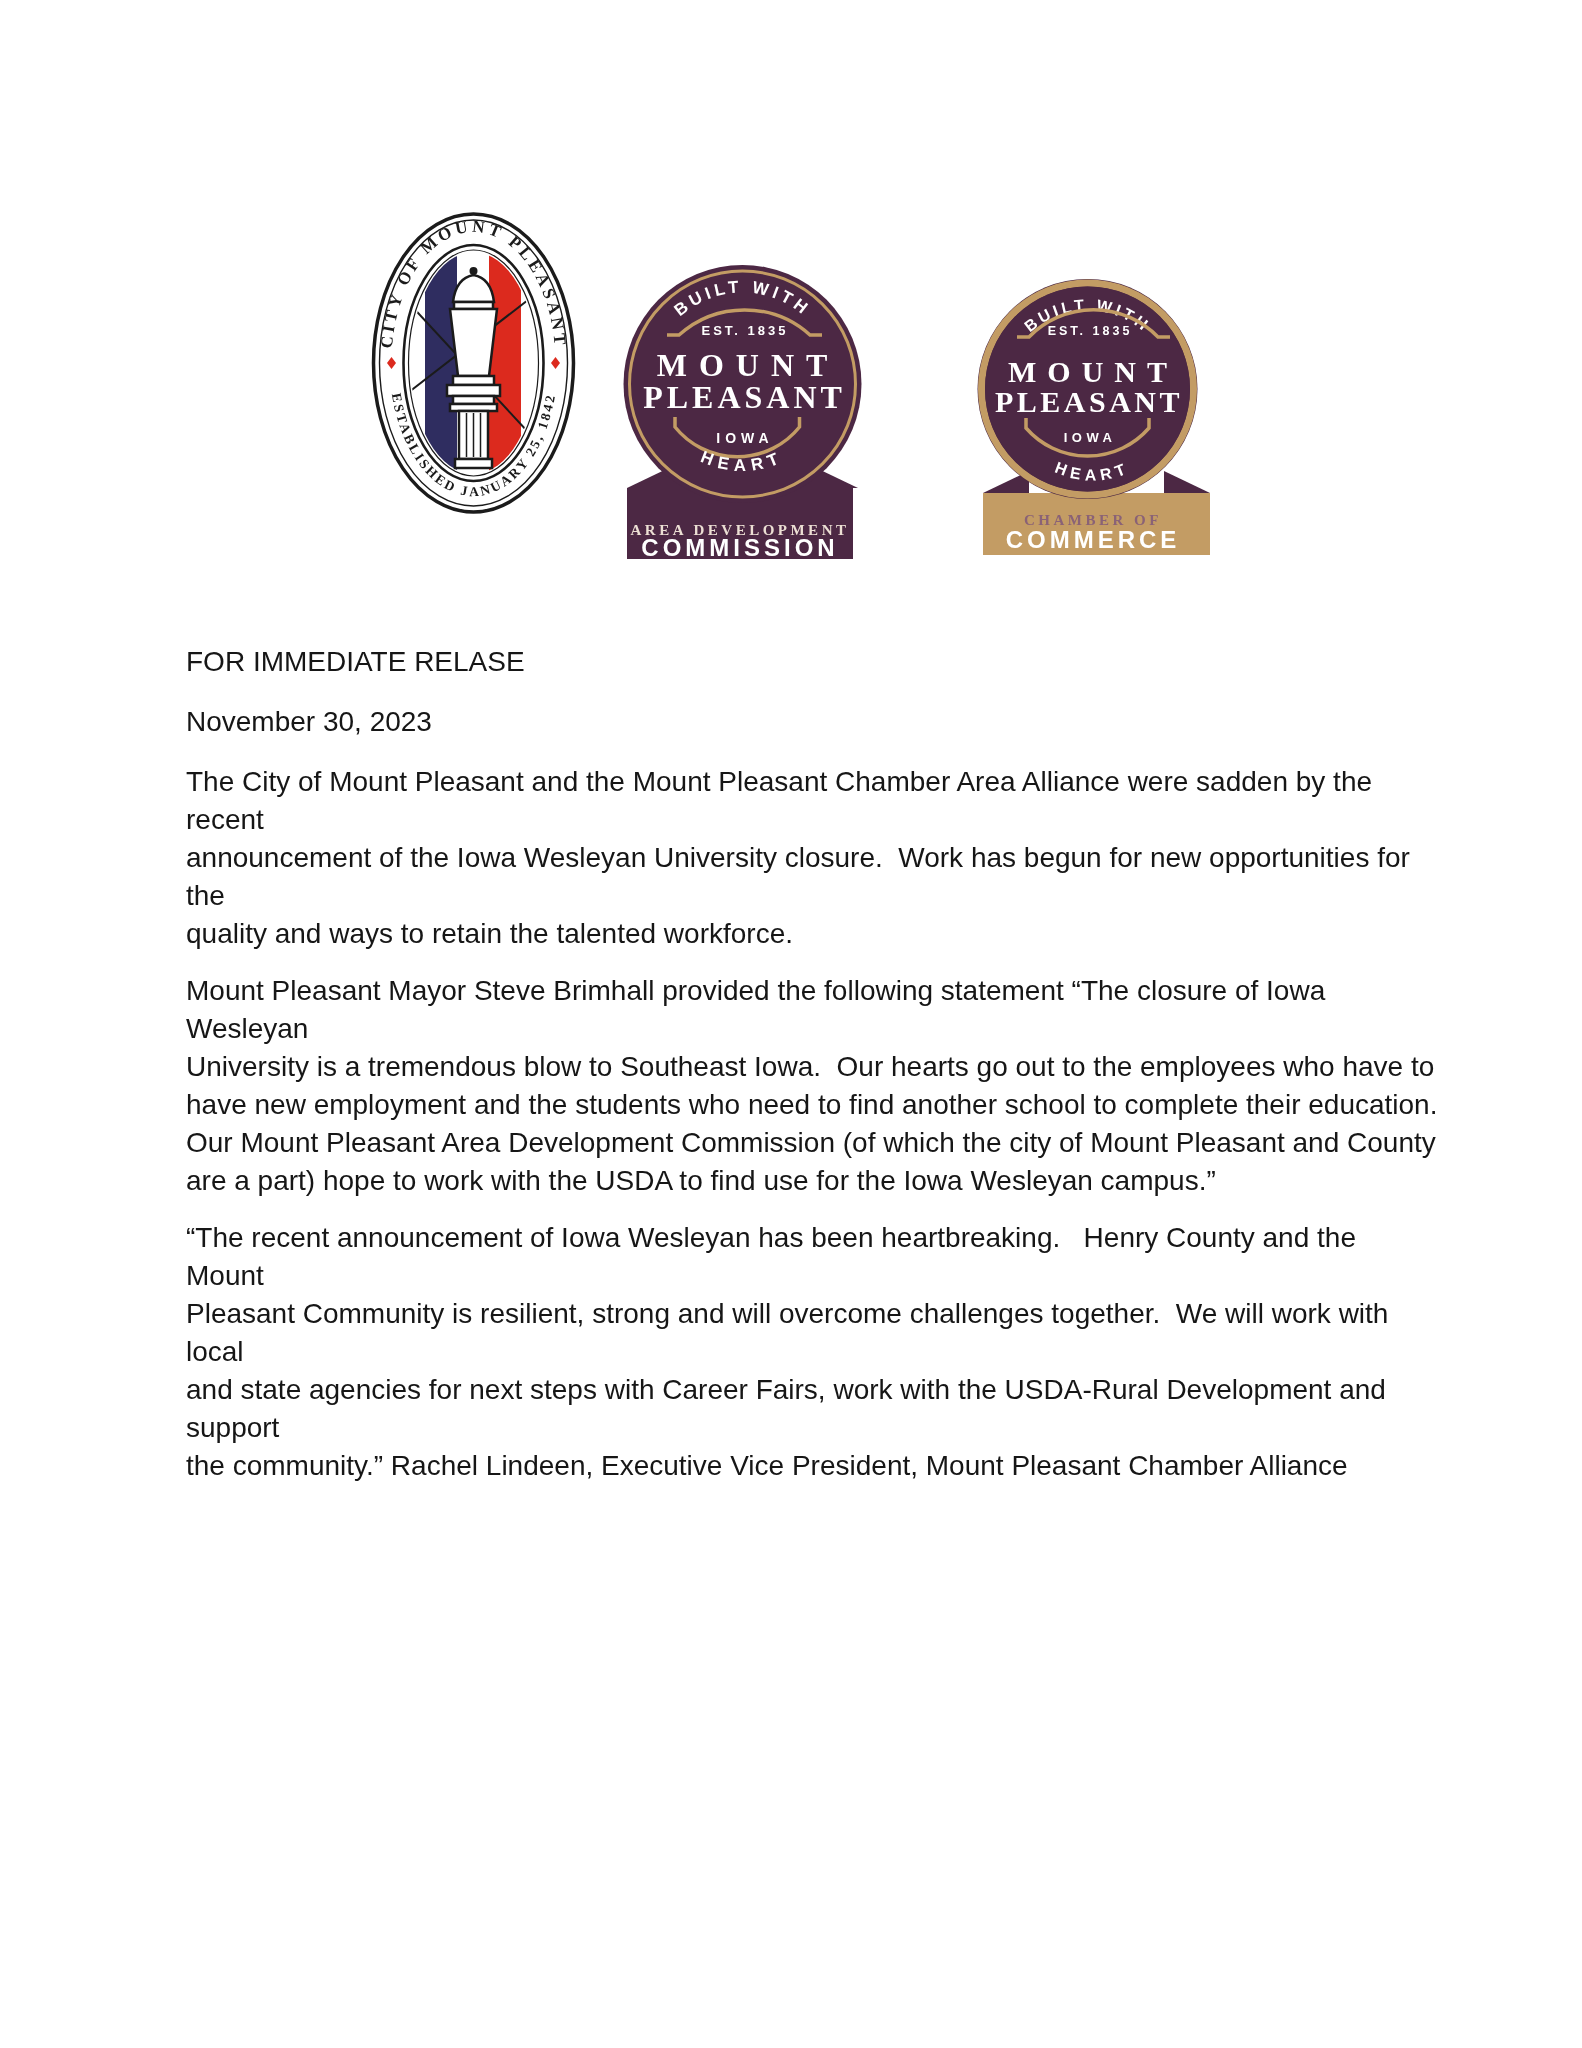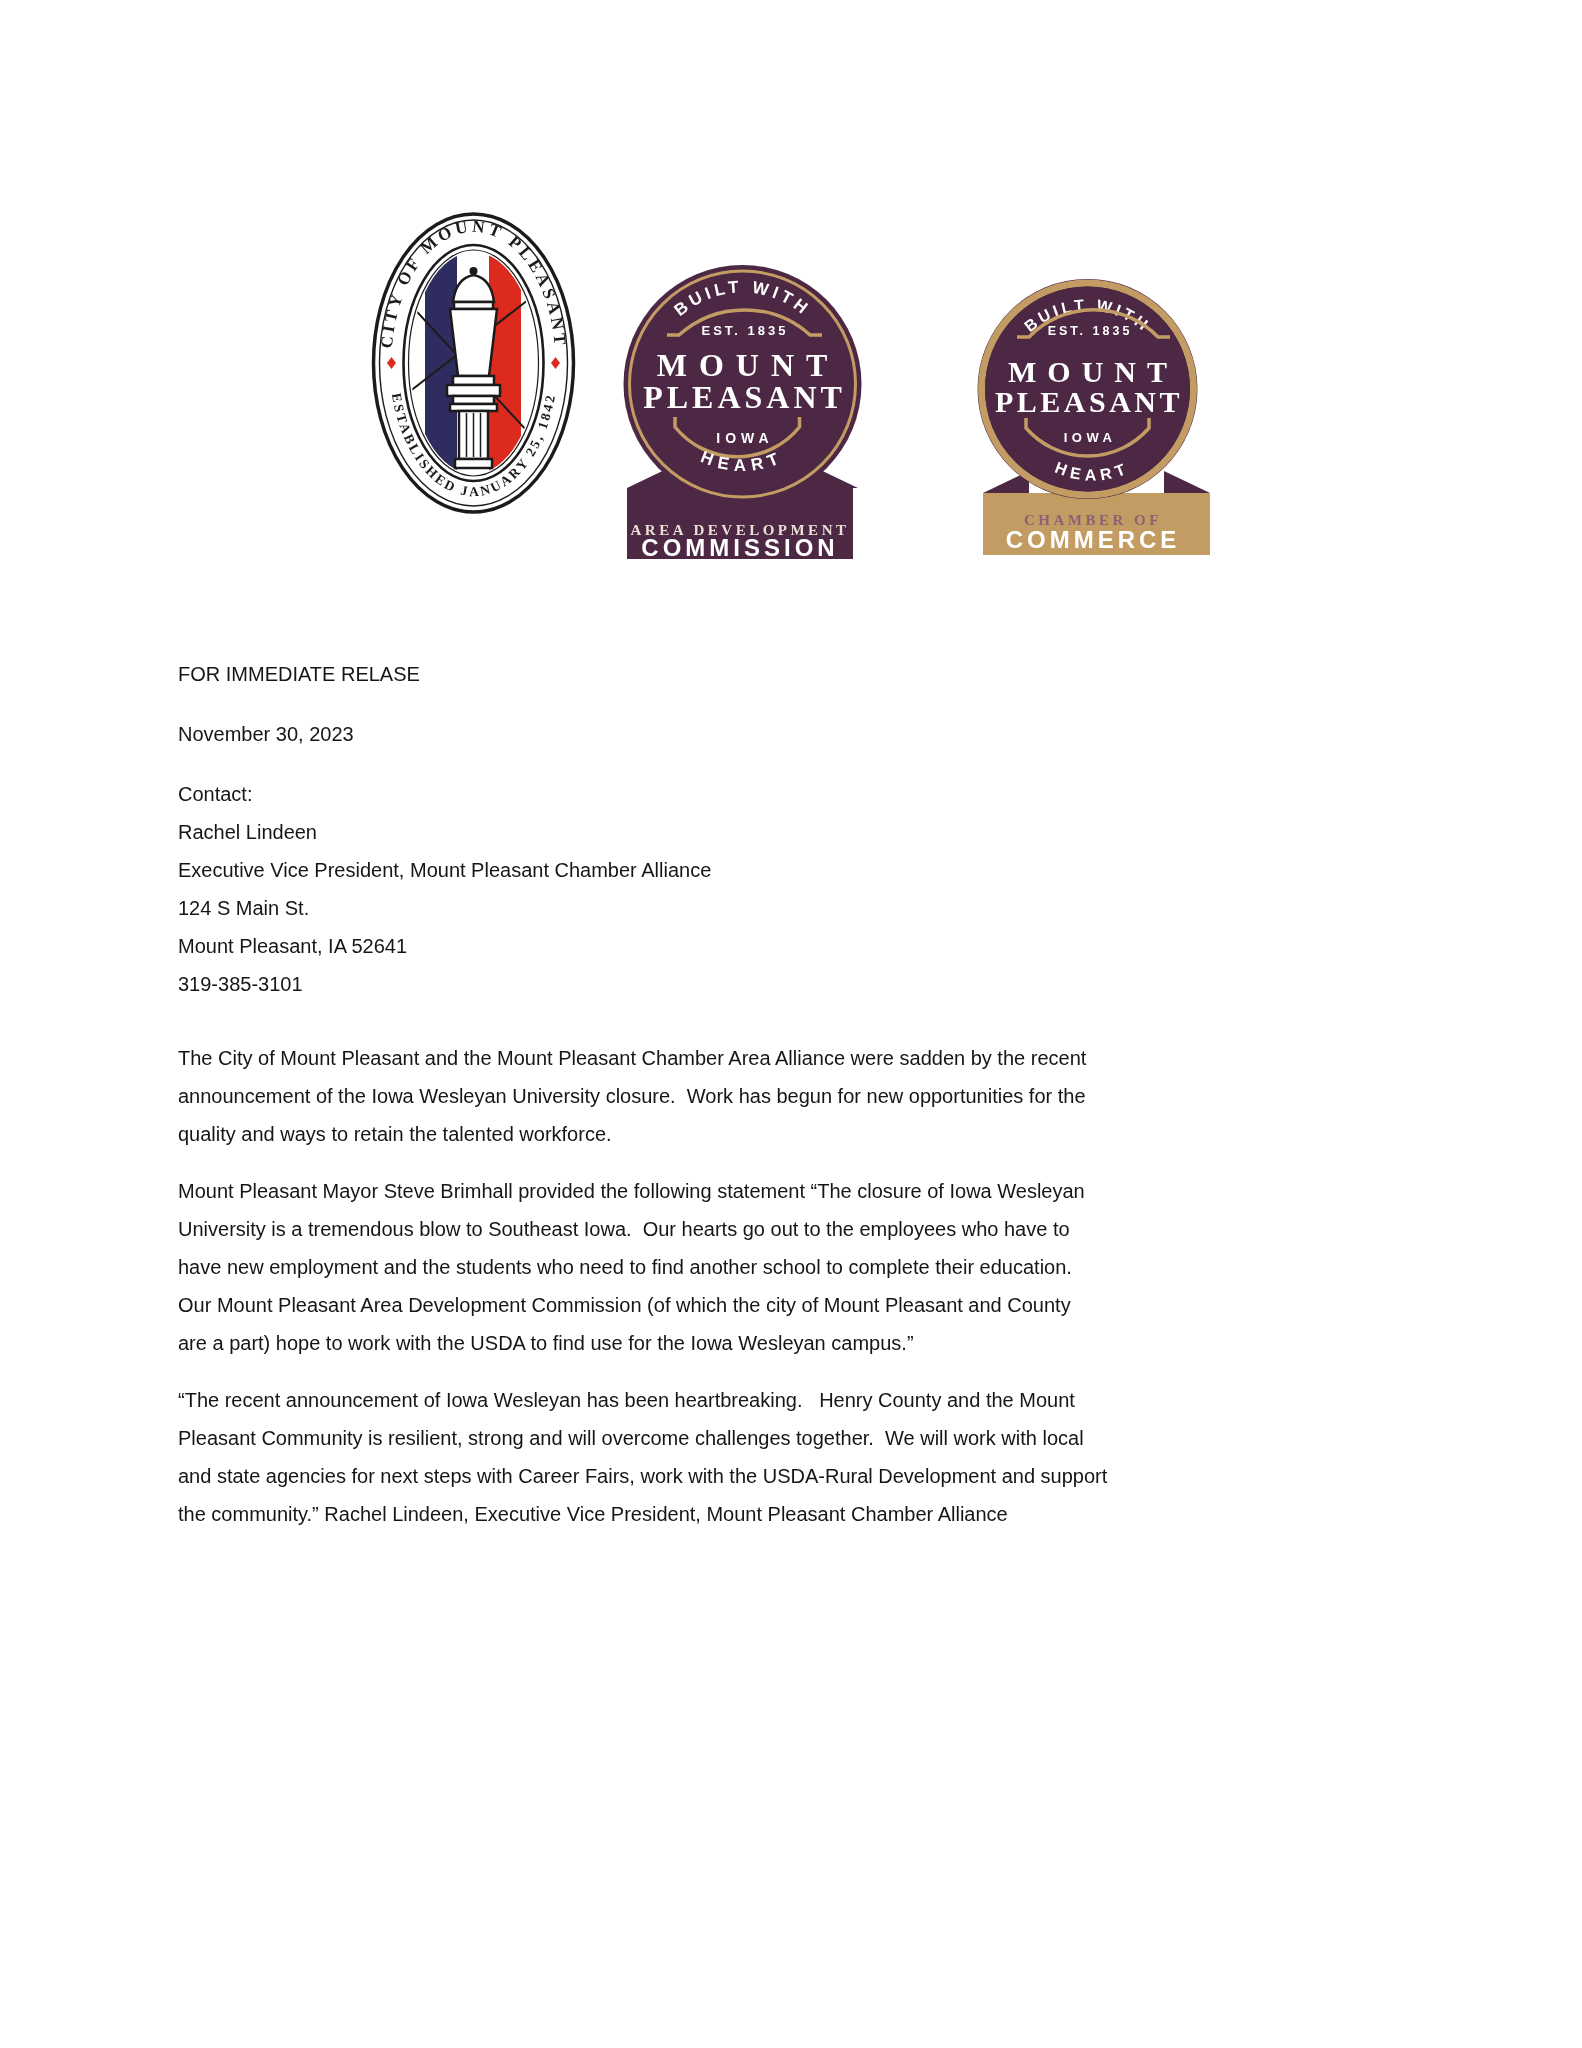--- a/index.html
+++ b/index.html
@@ -6,23 +6,23 @@
   html,body{margin:0;padding:0;background:#e8e8e8;}
   .page{
     position:relative;
     width:1582px;height:2048px;
     background:var(--paper);
     font-family:"Liberation Sans",sans-serif;
     overflow:hidden;
   }
   .logo{position:absolute;}
   .doc-text{
-    position:absolute;left:178px;top:643px;width:1252px;
+    position:absolute;left:186px;top:643px;width:1252px;
     color:var(--ink);
-    font-size:20px;line-height:38px;margin-top:12px;
+    font-size:28px;line-height:38px;
   }
   .lines{white-space:pre-wrap;}
   .doc-text .block{margin:0 0 22px 0;}
   .doc-text .contact{margin-bottom:36px;}
   .doc-text .para{margin-bottom:19px;}
 
   
   .fill-purple{fill:var(--purple);}
   .stroke-tan{stroke:var(--tan);fill:none;}
   .seal-line{stroke:#1b1b1b;fill:none;}
@@ -153,26 +153,20 @@
       <textPath href="#cocHeart" startOffset="50%" text-anchor="middle">HEART</textPath>
     </text>
 
     <text x="116" y="247" font-size="15" letter-spacing="3.5" text-anchor="middle" font-family="Liberation Serif, DejaVu Serif, serif" font-weight="bold" fill="var(--mauve)">CHAMBER OF</text>
     <text class="arc-sans" x="116" y="270" font-size="24" letter-spacing="4" text-anchor="middle">COMMERCE</text>
   </svg>
 
   <main class="doc-text">
     <div class="block">FOR IMMEDIATE RELASE</div>
     <div class="block">November 30, 2023</div>
-    <div class="block contact lines">Contact:
-Rachel Lindeen
-Executive Vice President, Mount Pleasant Chamber Alliance
-124 S Main St.
-Mount Pleasant, IA 52641
-319-385-3101</div>
     <div class="para lines">The City of Mount Pleasant and the Mount Pleasant Chamber Area Alliance were sadden by the recent
 announcement of the Iowa Wesleyan University closure.  Work has begun for new opportunities for the
 quality and ways to retain the talented workforce.</div>
     <div class="para lines">Mount Pleasant Mayor Steve Brimhall provided the following statement “The closure of Iowa Wesleyan
 University is a tremendous blow to Southeast Iowa.  Our hearts go out to the employees who have to
 have new employment and the students who need to find another school to complete their education.
 Our Mount Pleasant Area Development Commission (of which the city of Mount Pleasant and County
 are a part) hope to work with the USDA to find use for the Iowa Wesleyan campus.”</div>
     <div class="para lines">“The recent announcement of Iowa Wesleyan has been heartbreaking.   Henry County and the Mount
 Pleasant Community is resilient, strong and will overcome challenges together.  We will work with local

